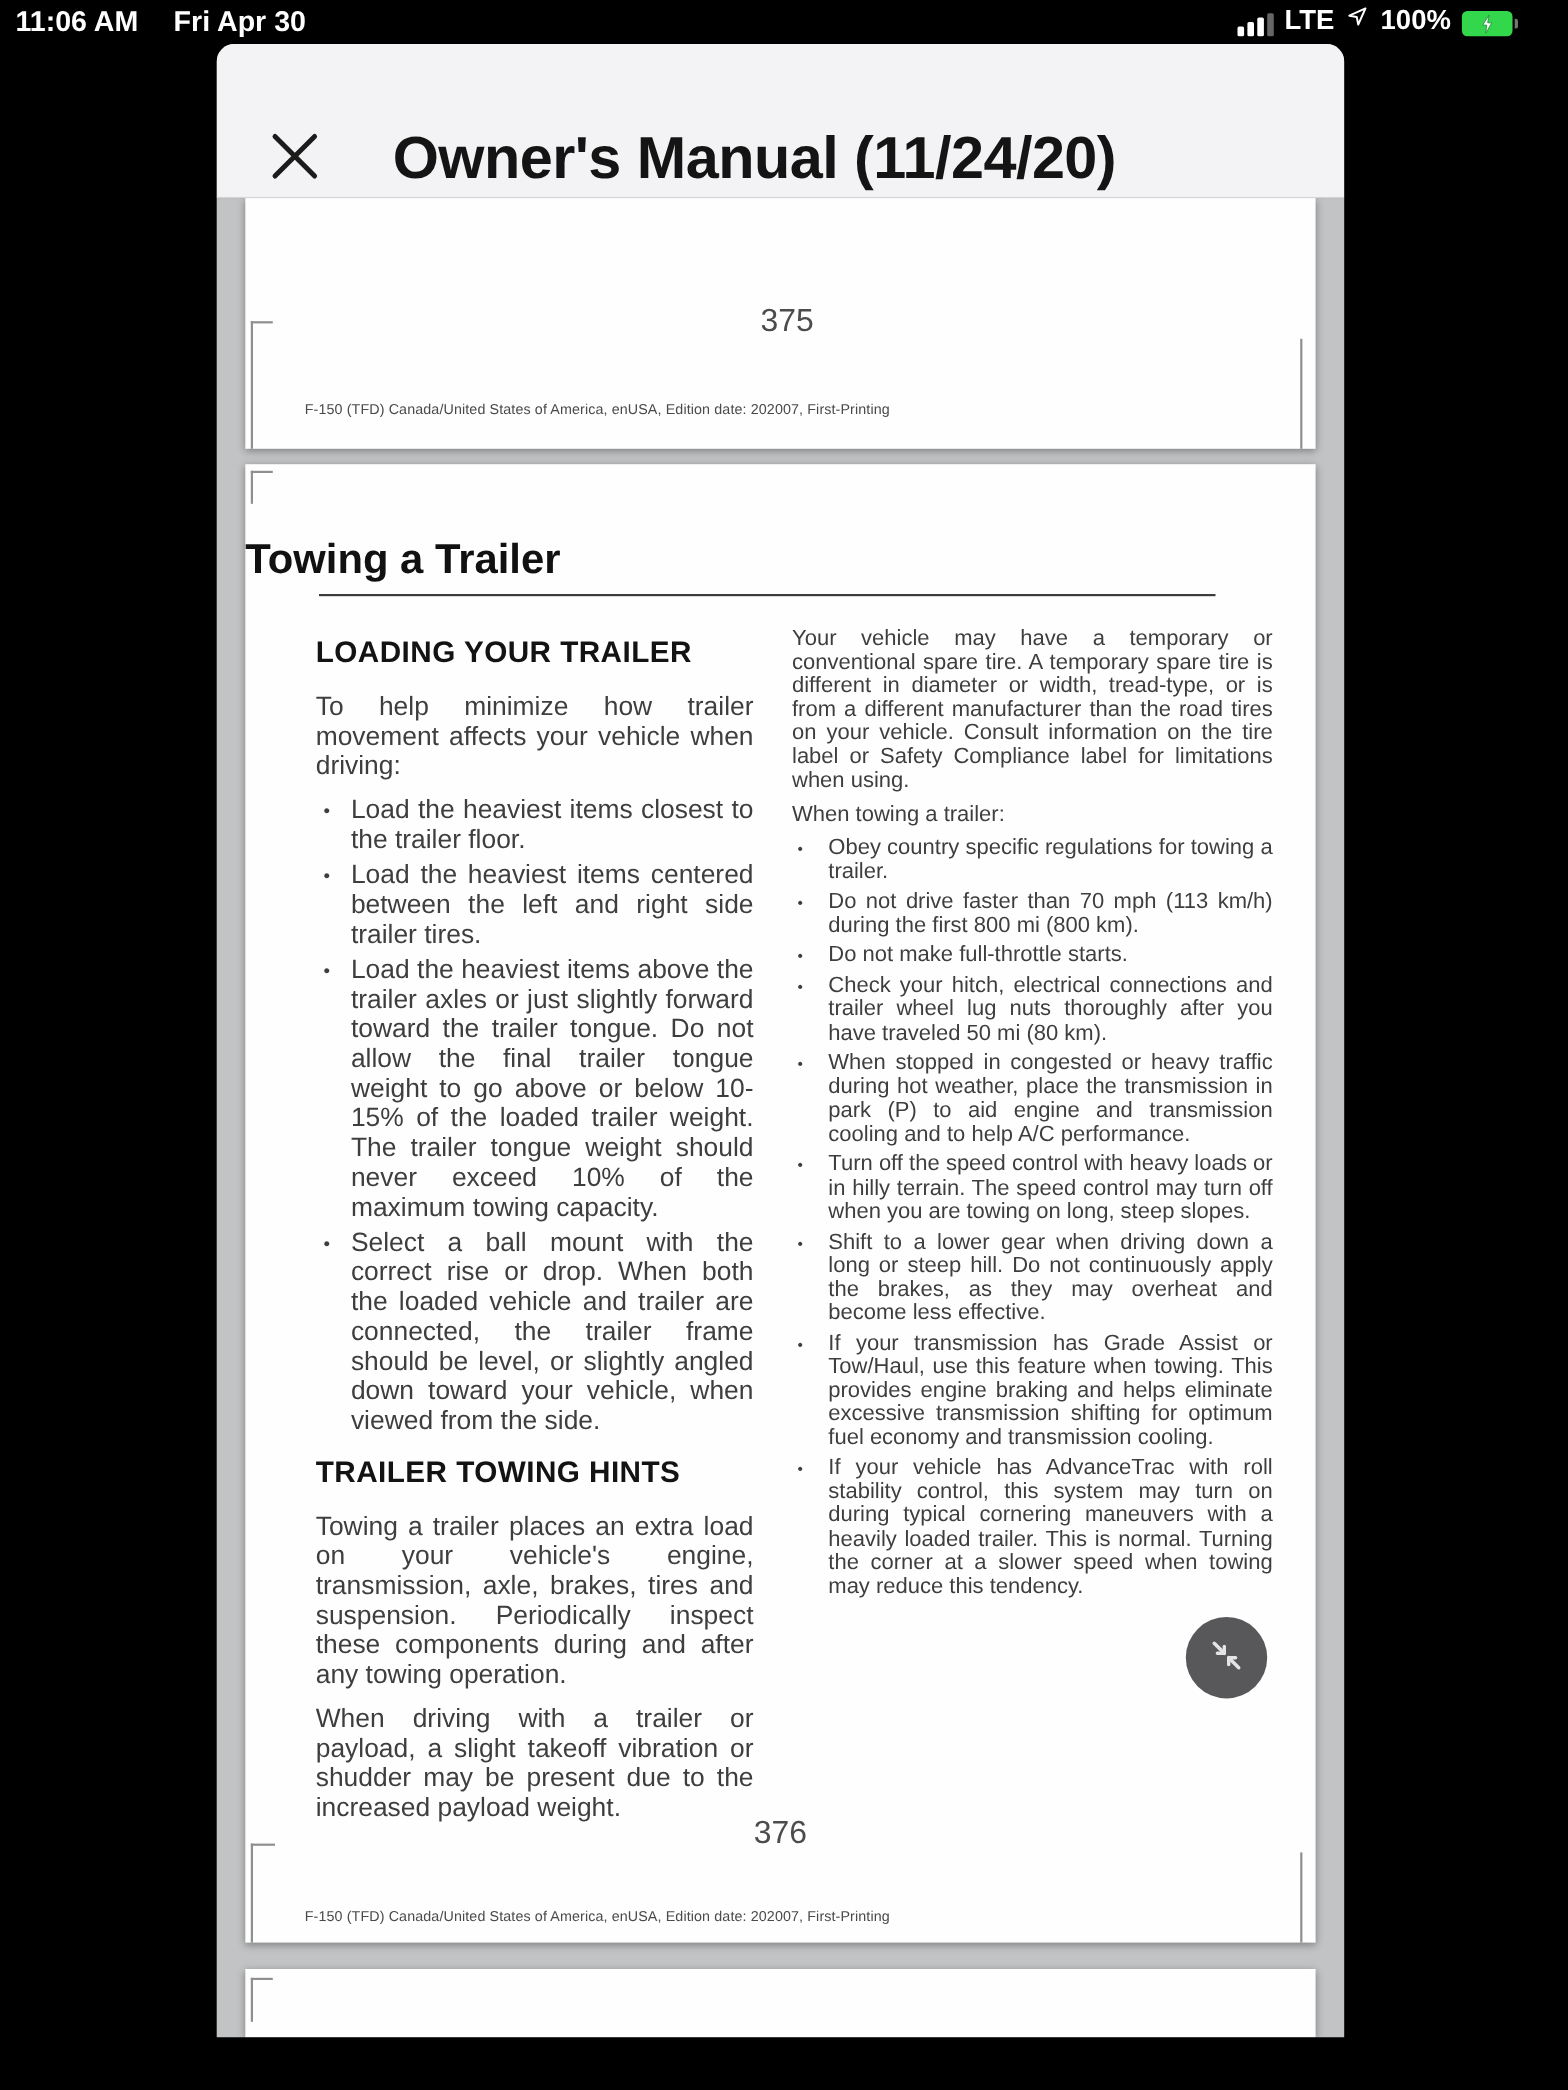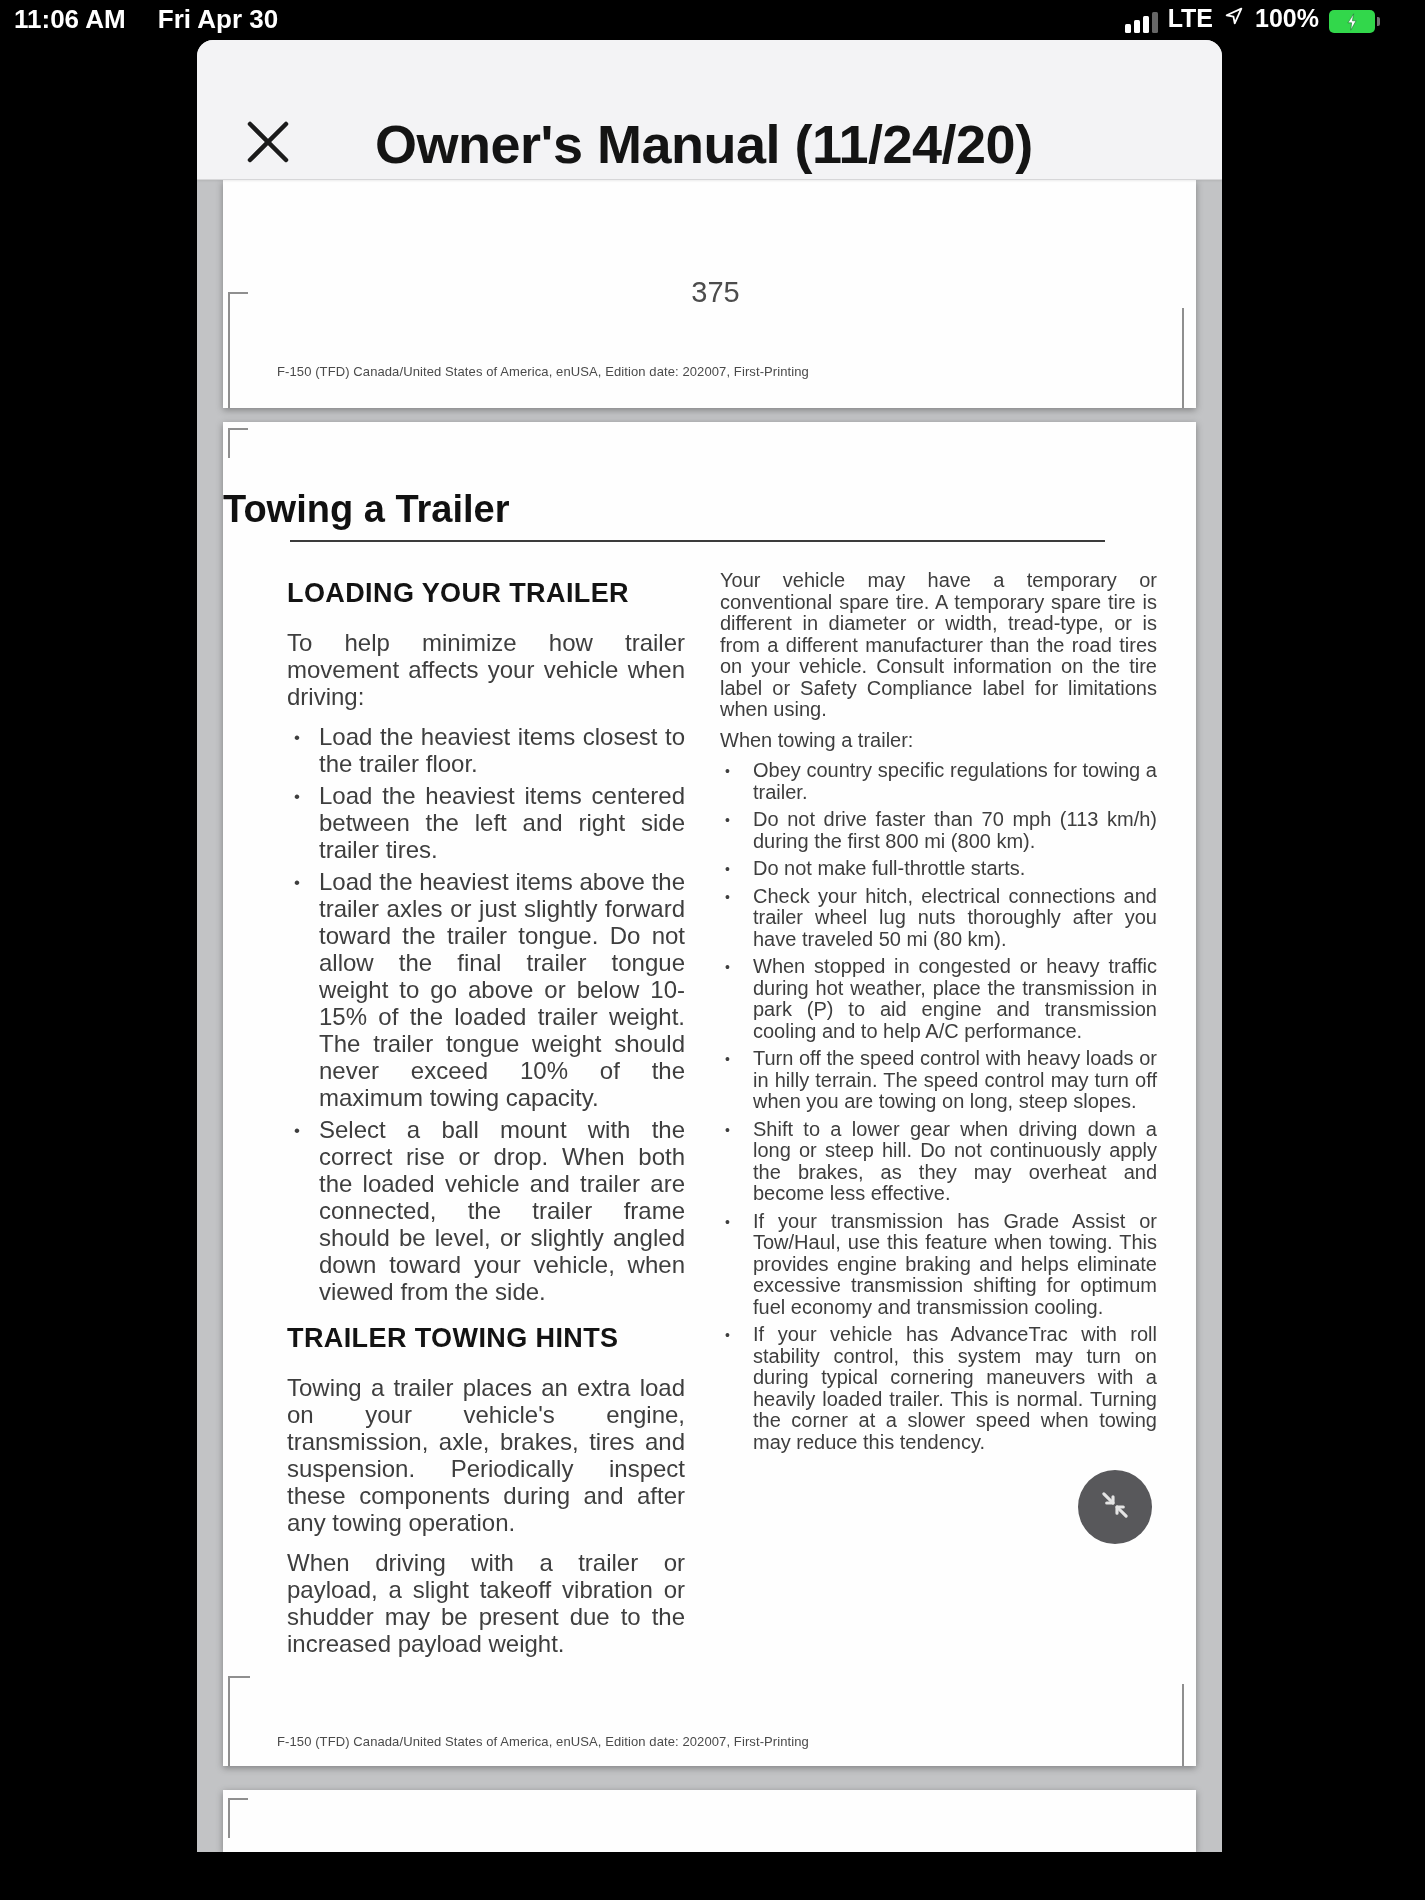--- a/index.html
+++ b/index.html
@@ -17,21 +17,21 @@
   .signal i:nth-child(3){height:17px;} .signal i:nth-child(4){height:21px;background:rgba(255,255,255,0.40);}
   .battery { position:relative; display:flex; align-items:center; }
   .battery-body { width:46px; height:23px; border-radius:5px; background:#32d74b; display:flex; align-items:center; justify-content:center; }
   .battery-cap { width:3px; height:9px; margin-left:2px; background:rgba(255,255,255,0.45); border-radius:0 2px 2px 0; }
 
   
   .sheet { position:absolute; left:197px; top:40px; width:1025px; height:1812px;
            background:#c2c3c5; border-radius:16px 16px 0 0; overflow:hidden; }
   .sheet-header { position:absolute; top:0; left:0; right:0; height:140px; background:#f3f3f5;
                   border-bottom:1px solid #d6d6d8; z-index:6; box-shadow:0 1px 2px rgba(0,0,0,0.08); }
-  .sheet-header-row { position:absolute; left:0; right:0; top:72px; height:64px; display:flex; align-items:center;gap:18px; }
+  .sheet-header-row { position:absolute; left:0; right:0; top:72px; height:64px; display:flex; align-items:center; }
   .close-btn { margin-left:44px; width:54px; height:54px; display:flex; align-items:center; justify-content:center; cursor:pointer; }
   .sheet-title { margin-left:62px; font-size:54px; font-weight:700; color:#141414; letter-spacing:-0.5px; white-space:nowrap; }
 
   
   .page { position:absolute; left:26px; width:973px; background:#fefefe; box-shadow:0 2px 7px rgba(0,0,0,0.35); }
   .page-375 { top:140px; height:228px; }
   .page-376 { top:382px; height:1344px; }
   .page-377 { top:1750px; height:62px; }
 
   .pagenum { position:absolute; left:0; right:0; text-align:center; font-size:29px; color:#4c4c4c; }
@@ -161,20 +161,21 @@
           <li>Do not make full-throttle starts.</li>
           <li>Check your hitch, electrical connections and trailer wheel lug nuts thoroughly after you have traveled 50 mi (80 km).</li>
           <li>When stopped in congested or heavy traffic during hot weather, place the transmission in park (P) to aid engine and transmission cooling and to help A/C performance.</li>
           <li>Turn off the speed control with heavy loads or in hilly terrain. The speed control may turn off when you are towing on long, steep slopes.</li>
           <li>Shift to a lower gear when driving down a long or steep hill. Do not continuously apply the brakes, as they may overheat and become less effective.</li>
           <li>If your transmission has Grade Assist or Tow/Haul, use this feature when towing. This provides engine braking and helps eliminate excessive transmission shifting for optimum fuel economy and transmission cooling.</li>
           <li>If your vehicle has AdvanceTrac with roll stability control, this system may turn on during typical cornering maneuvers with a heavily loaded trailer. This is normal. Turning the corner at a slower speed when towing may reduce this tendency.</li>
         </ul>
       </div>
 
+      <div class="pagenum p376-num">376</div>
       <div class="page-footer p376-footer">F-150 (TFD) Canada/United States of America, enUSA, Edition date: 202007, First-Printing</div>
       <div class="crop-mark mark-bl376"></div>
       <div class="crop-mark tick-r376"></div>
     </div>
 
     <div class="page page-377">
       <div class="crop-mark mark-tl377"></div>
     </div>
 
   </div>

